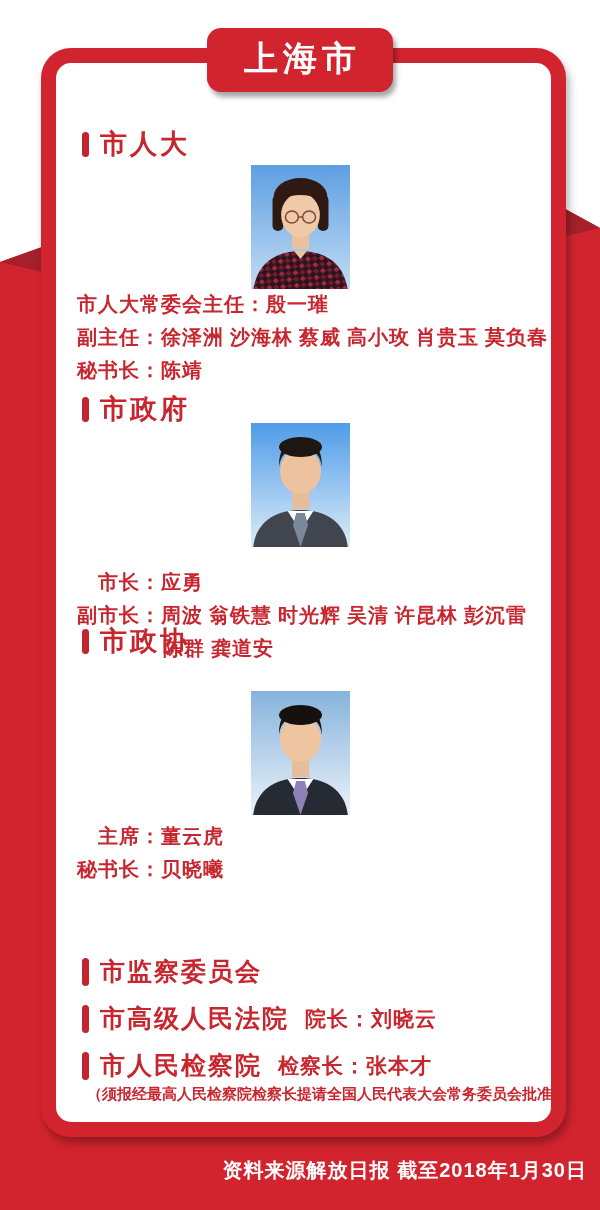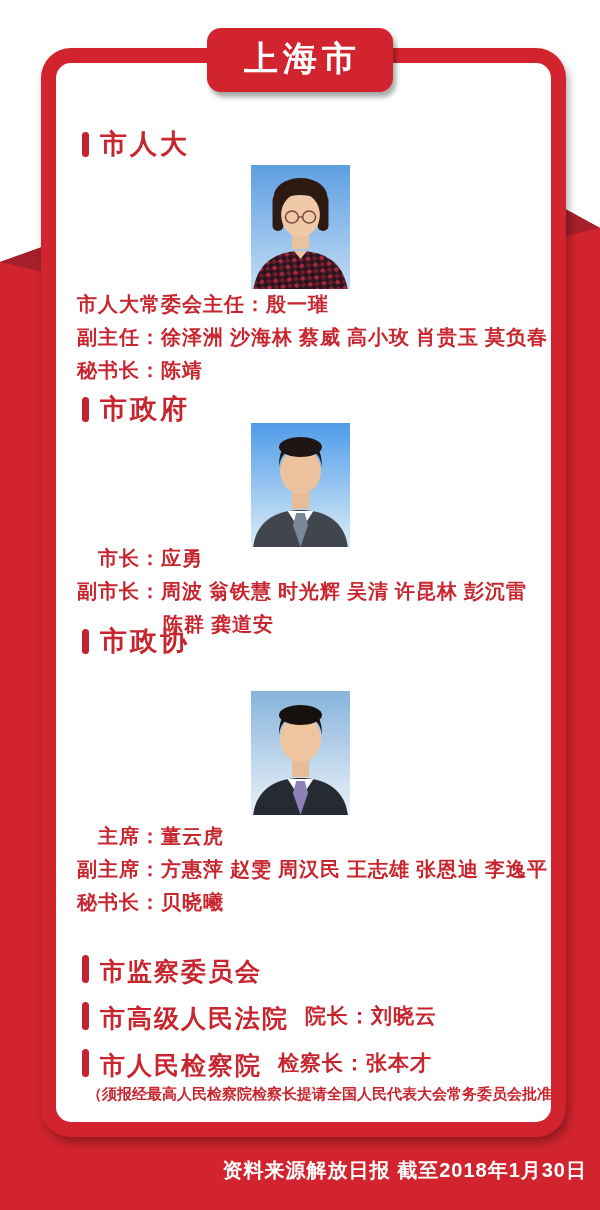--- a/index.html
+++ b/index.html
@@ -38,21 +38,21 @@
   .photo svg{width:100%;height:100%;display:block;}
   
   .tblock{
     position:absolute;left:21px;color:#c8262e;font-weight:bold;font-size:20px;line-height:33px;
     letter-spacing:1px;white-space:nowrap;font-family:Liberation Serif, serif;
   }
   .indent-1{padding-left:21px;}
   .indent-4{padding-left:86px;}
   
   .inst-row{
-    position:absolute;left:26px;display:flex;color:#c8262e;font-weight:bold;white-space:nowrap;
+    position:absolute;left:26px;display:flex;align-items:center;color:#c8262e;font-weight:bold;white-space:nowrap;
   }
   .inst-name{font-size:25px;letter-spacing:2px;}
   .inst-detail{font-size:21px;margin-left:16px;letter-spacing:1px;}
   .note{position:absolute;left:31px;font-size:15px;color:#c8262e;font-weight:bold;white-space:nowrap;}
   .footer{position:absolute;top:1157px;right:13px;color:#ffffff;font-size:20px;font-weight:bold;letter-spacing:1px;white-space:nowrap;z-index:3;text-align:center;}
 </style>
 </head>
 <body>
 
 <div class="screen">
@@ -121,21 +121,21 @@
         <rect x="38" y="64" width="16" height="22" fill="#e6bd98"></rect>
         <path d="M2,124 L3,118 C8,96 26,87 46,87 C66,87 84,96 89,118 L90,124 Z" fill="#41454d"></path>
         <polygon points="34,88 46,108 58,88" fill="#ffffff"></polygon>
         <polygon points="42,90 50,90 53,102 46,124 39,102" fill="#7a8899"></polygon>
         <ellipse cx="46" cy="48" rx="19" ry="23" fill="#edc39f"></ellipse>
         <path d="M26,44 C26,24 34,16 46,16 C58,16 66,24 66,44 C64,30 58,26 46,26 C34,26 28,30 26,44 Z" fill="#1d1612"></path>
         <ellipse cx="46" cy="24" rx="20" ry="10" fill="#1d1612"></ellipse>
       </svg>
     </div>
 
-    <div class="tblock" style="top:479px">
+    <div class="tblock" style="top:503px">
       <div class="tline indent-1">市长：应勇</div>
       <div class="tline">副市长：周波 翁铁慧 时光辉 吴清 许昆林 彭沉雷</div>
       <div class="tline indent-4">陈群 龚道安</div>
     </div>
 
     <div class="sec-heading" style="top:560px">
       <span class="bar"></span>
       <span>市政协</span>
     </div>
 
@@ -153,21 +153,20 @@
         <polygon points="34,88 46,108 58,88" fill="#ffffff"></polygon>
         <polygon points="42,90 50,90 53,102 46,124 39,102" fill="#8d82b8"></polygon>
         <ellipse cx="46" cy="48" rx="19" ry="23" fill="#eec5a0"></ellipse>
         <path d="M26,44 C26,24 34,16 46,16 C58,16 66,24 66,44 C64,30 58,26 46,26 C34,26 28,30 26,44 Z" fill="#16110e"></path>
         <ellipse cx="46" cy="24" rx="20" ry="10" fill="#16110e"></ellipse>
       </svg>
     </div>
 
     <div class="tblock" style="top:757px">
       <div class="tline indent-1">主席：董云虎</div>
-      <div class="tline">副主席：方惠萍 赵雯 周汉民 王志雄 张恩迪 李逸平</div>
       <div class="tline">秘书长：贝晓曦</div>
     </div>
 
     <div class="inst-row" style="top:892px">
       <span class="bar bar-lg"></span>
       <span class="inst-name">市监察委员会</span>
     </div>
 
     <div class="inst-row" style="top:939px">
       <span class="bar bar-lg"></span>

